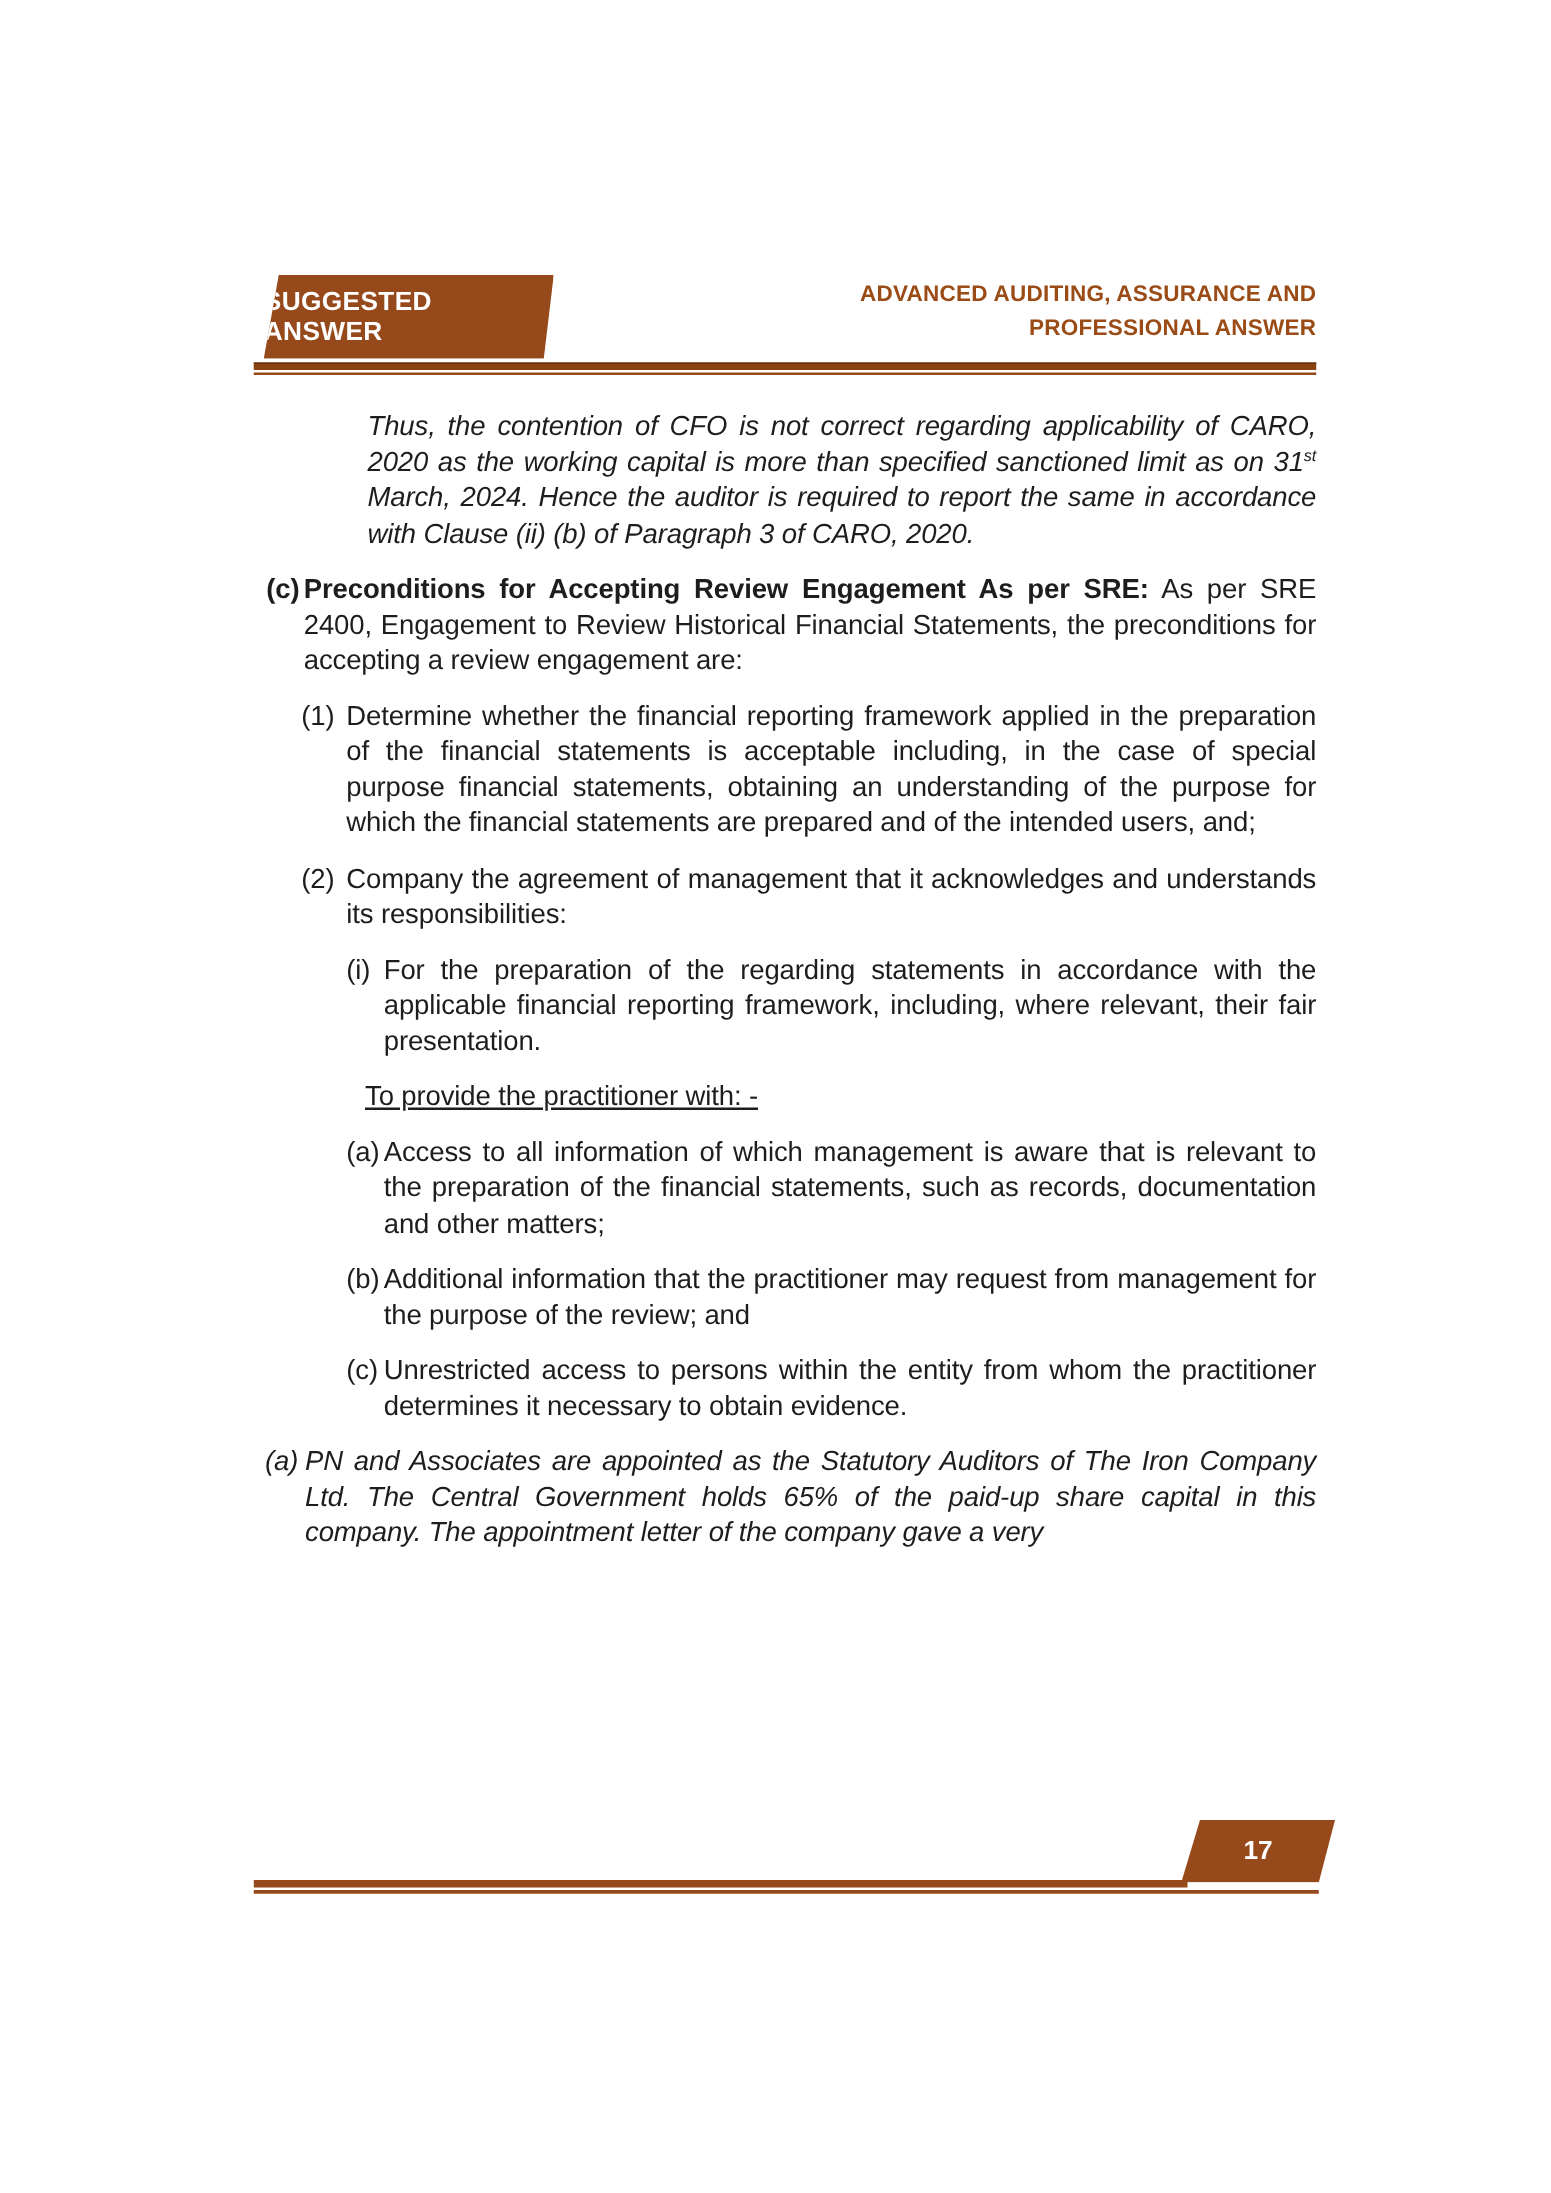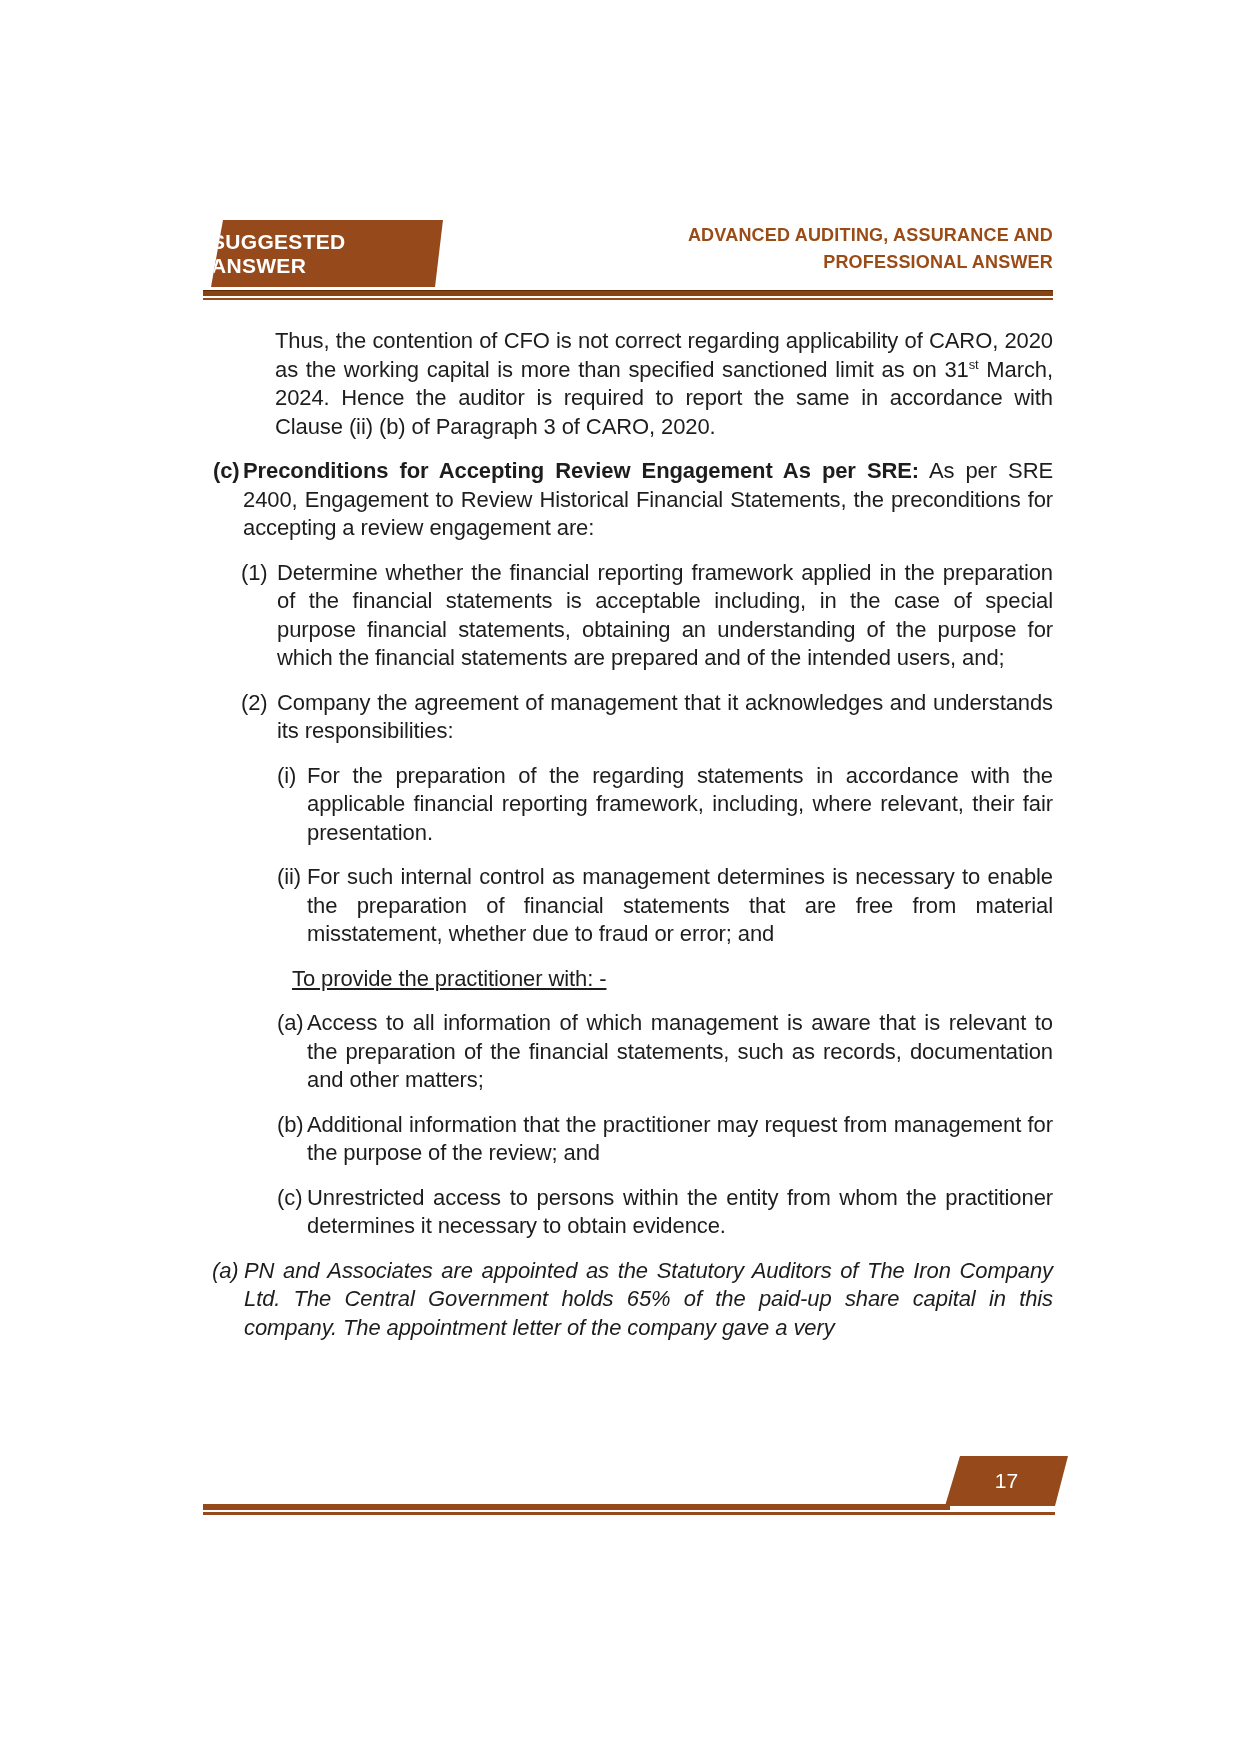--- a/index.html
+++ b/index.html
@@ -44,21 +44,21 @@
   .rule-thin { margin-top: 2px; height: 2px; background: #96491A; }
 
   
   .body-text {
     margin-top: 27px;
     font-size: 22px; line-height: 28.5px;
     color: #1d1d1d; letter-spacing: -0.1px;
   }
   .block { margin-bottom: 16px; }
   .justify { text-align: justify; }
-  .indent-para { margin-left: 72px; }
+  .indent-para { margin-left: 91px; font-style: italic; }
   .row { display: flex; }
   .row-c { margin-left: 10px; }
   .row-c .lbl { width: 30px; flex: none; font-weight: bold; }
   .row-num { margin-left: 38px; }
   .row-num .lbl { width: 36px; flex: none; }
   .row-rom { margin-left: 74px; }
   .row-rom .lbl { width: 30px; flex: none; }
   .row-q { margin-left: 9px; font-style: italic; }
   .row-q .lbl { width: 32px; flex: none; }
   .txt { flex: 1; text-align: justify; }
@@ -77,21 +77,21 @@
     width: 852px; height: 3px; background: #96491A;
   }
   .page-badge {
     position: absolute; left: 945px; top: 1456px;
     width: 123px; height: 50px;
     background: #96491A;
     clip-path: polygon(15px 0, 100% 0, calc(100% - 13px) 100%, 0 100%);
     display: flex; align-items: center; justify-content: center;
     z-index: 2;
   }
-  .page-number { color: #ffffff; font-weight: normal; font-size: 21px; }
+  .page-number { color: #ffffff; font-weight: bold; font-size: 21px; }
 </style>
 </head>
 <body>
 
 <div class="page">
 
   <div class="doc">
 
     <div class="header">
       <div class="badge">
@@ -122,24 +122,20 @@
       <div class="row row-num block">
         <div class="lbl">(2)</div>
         <div class="txt">Company the agreement of management that it acknowledges and understands its responsibilities:</div>
       </div>
 
       <div class="row row-rom block">
         <div class="lbl">(i)</div>
         <div class="txt">For the preparation of the regarding statements in accordance with the applicable financial reporting framework, including, where relevant, their fair presentation.</div>
       </div>
 
-      <div class="row row-rom block">
-        <div class="lbl">(ii)</div>
-        <div class="txt">For such internal control as management determines is necessary to enable the preparation of financial statements that are free from material misstatement, whether due to fraud or error; and</div>
-      </div>
 
       <div class="block provide-line">To provide the practitioner with: -</div>
 
       <div class="row row-rom block">
         <div class="lbl">(a)</div>
         <div class="txt">Access to all information of which management is aware that is relevant to the preparation of the financial statements, such as records, documentation and other matters;</div>
       </div>
 
       <div class="row row-rom block">
         <div class="lbl">(b)</div>

